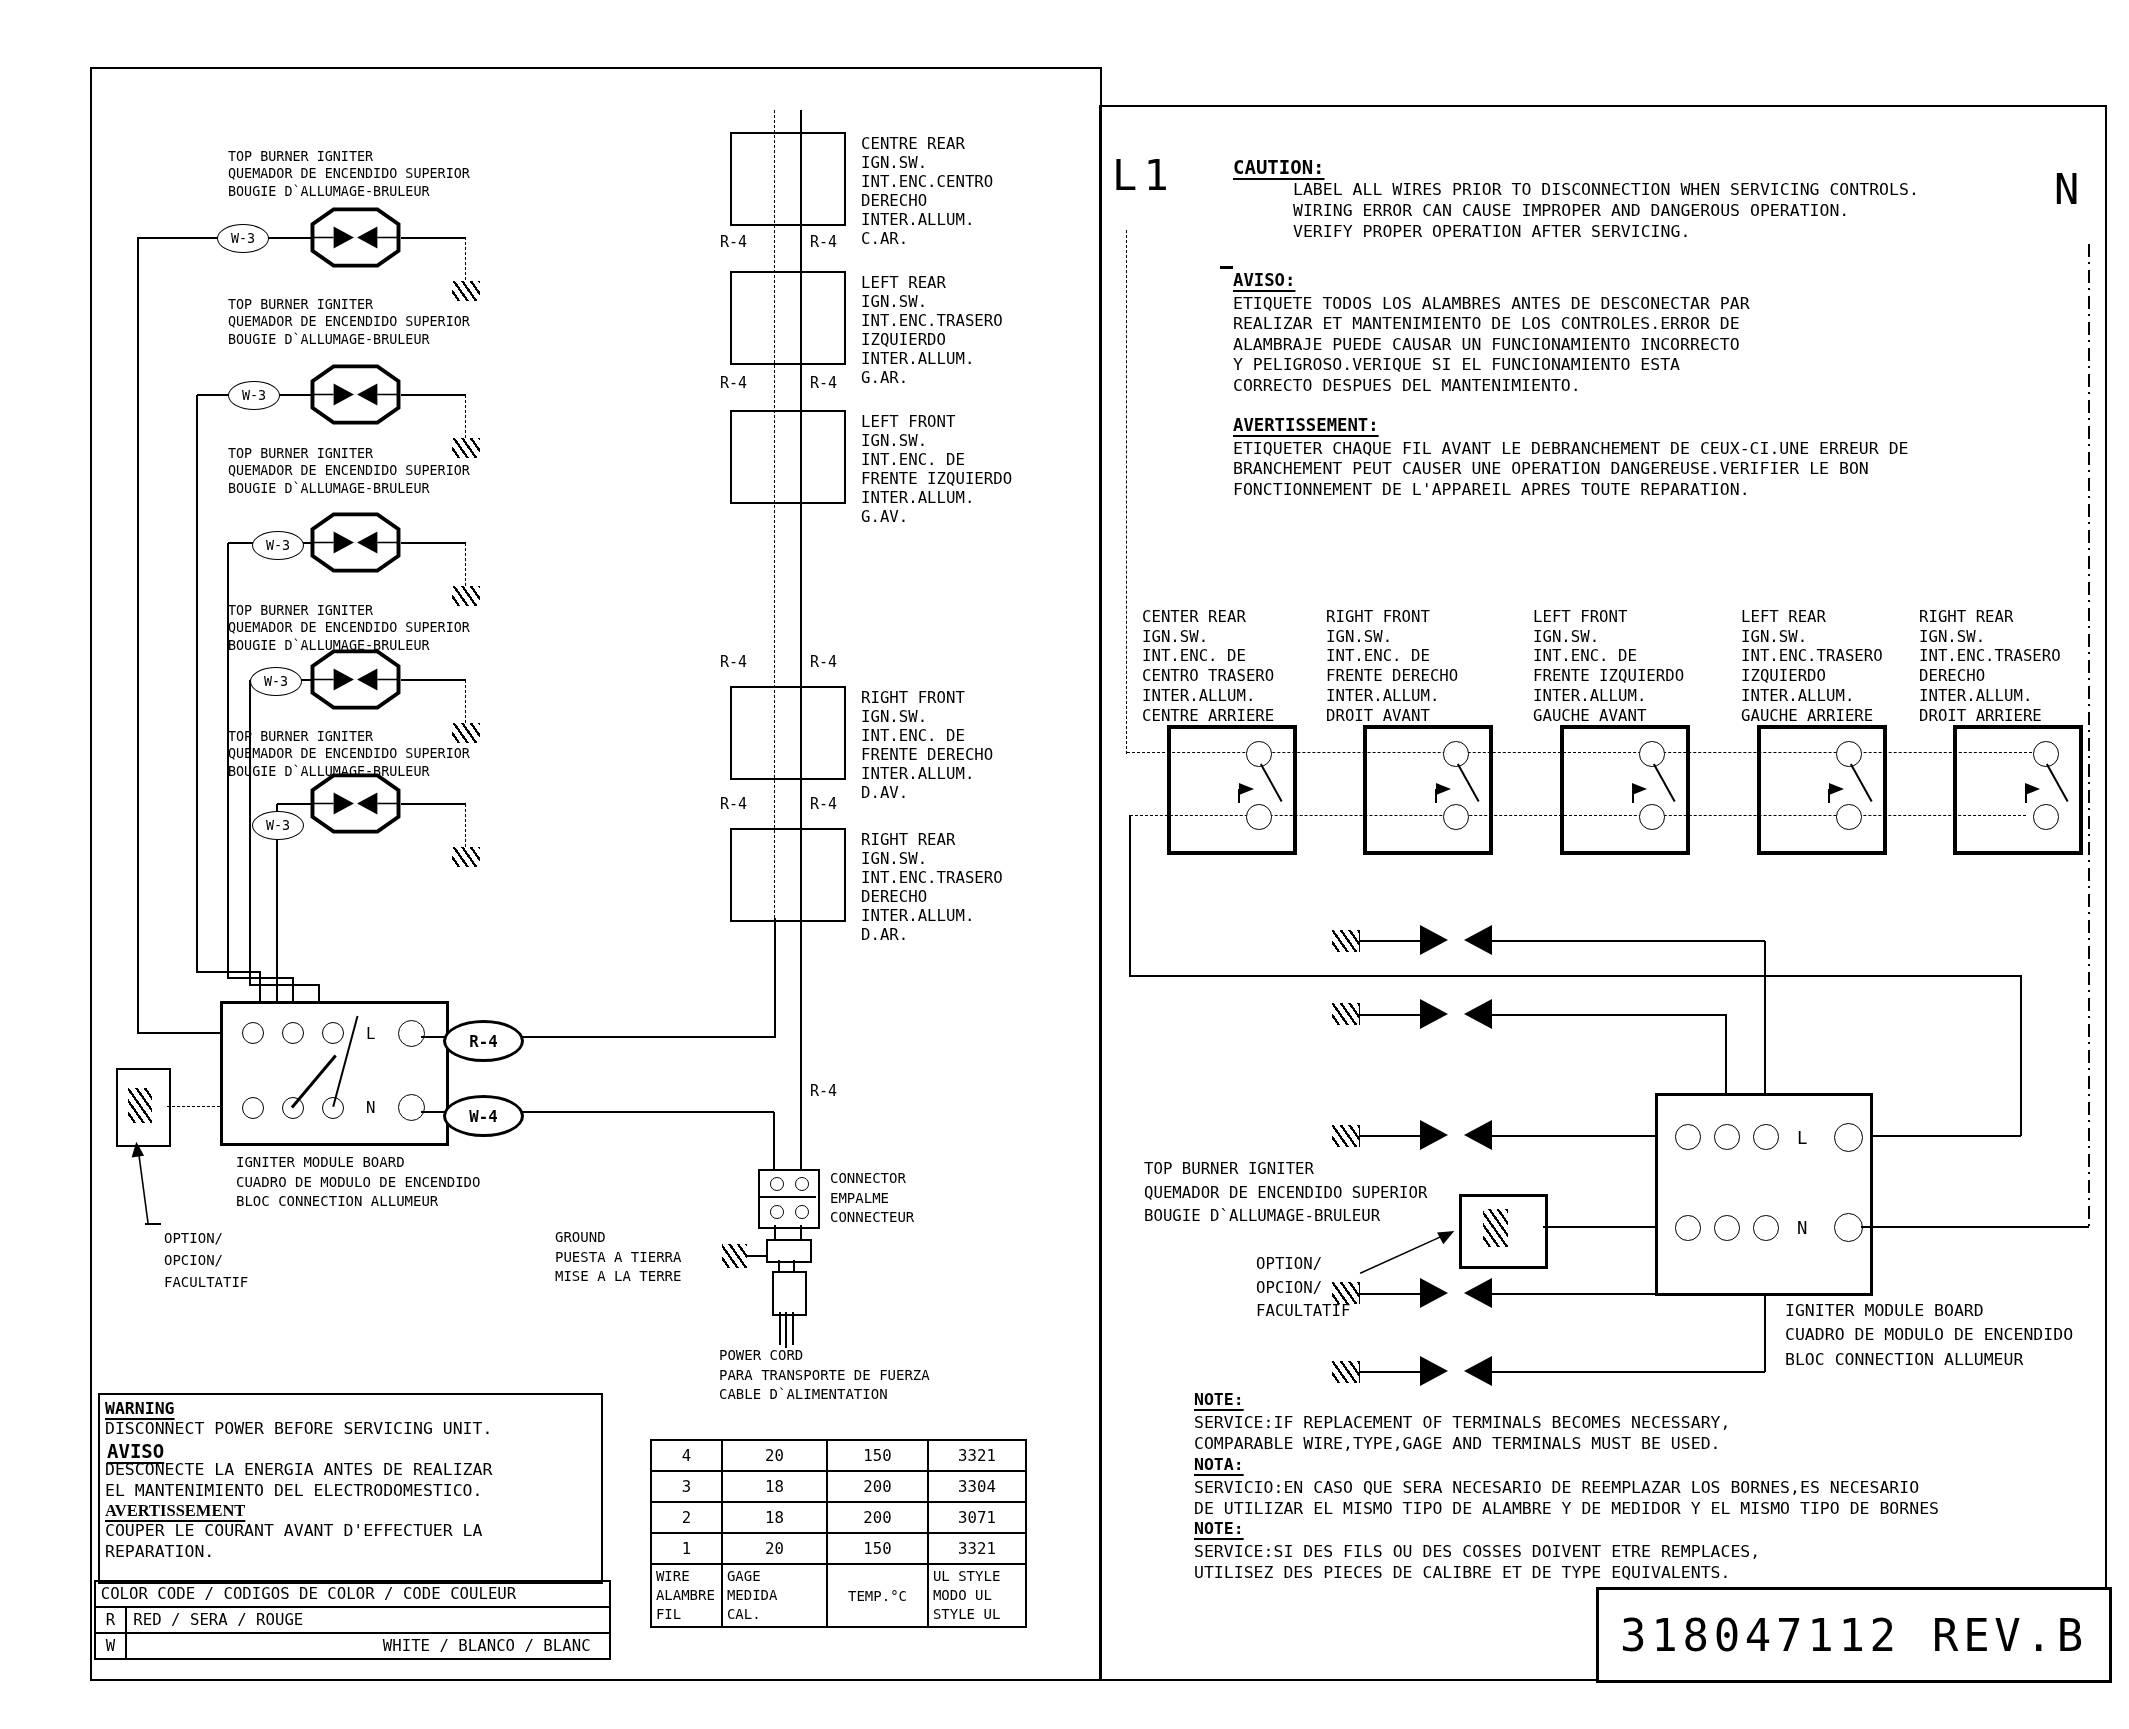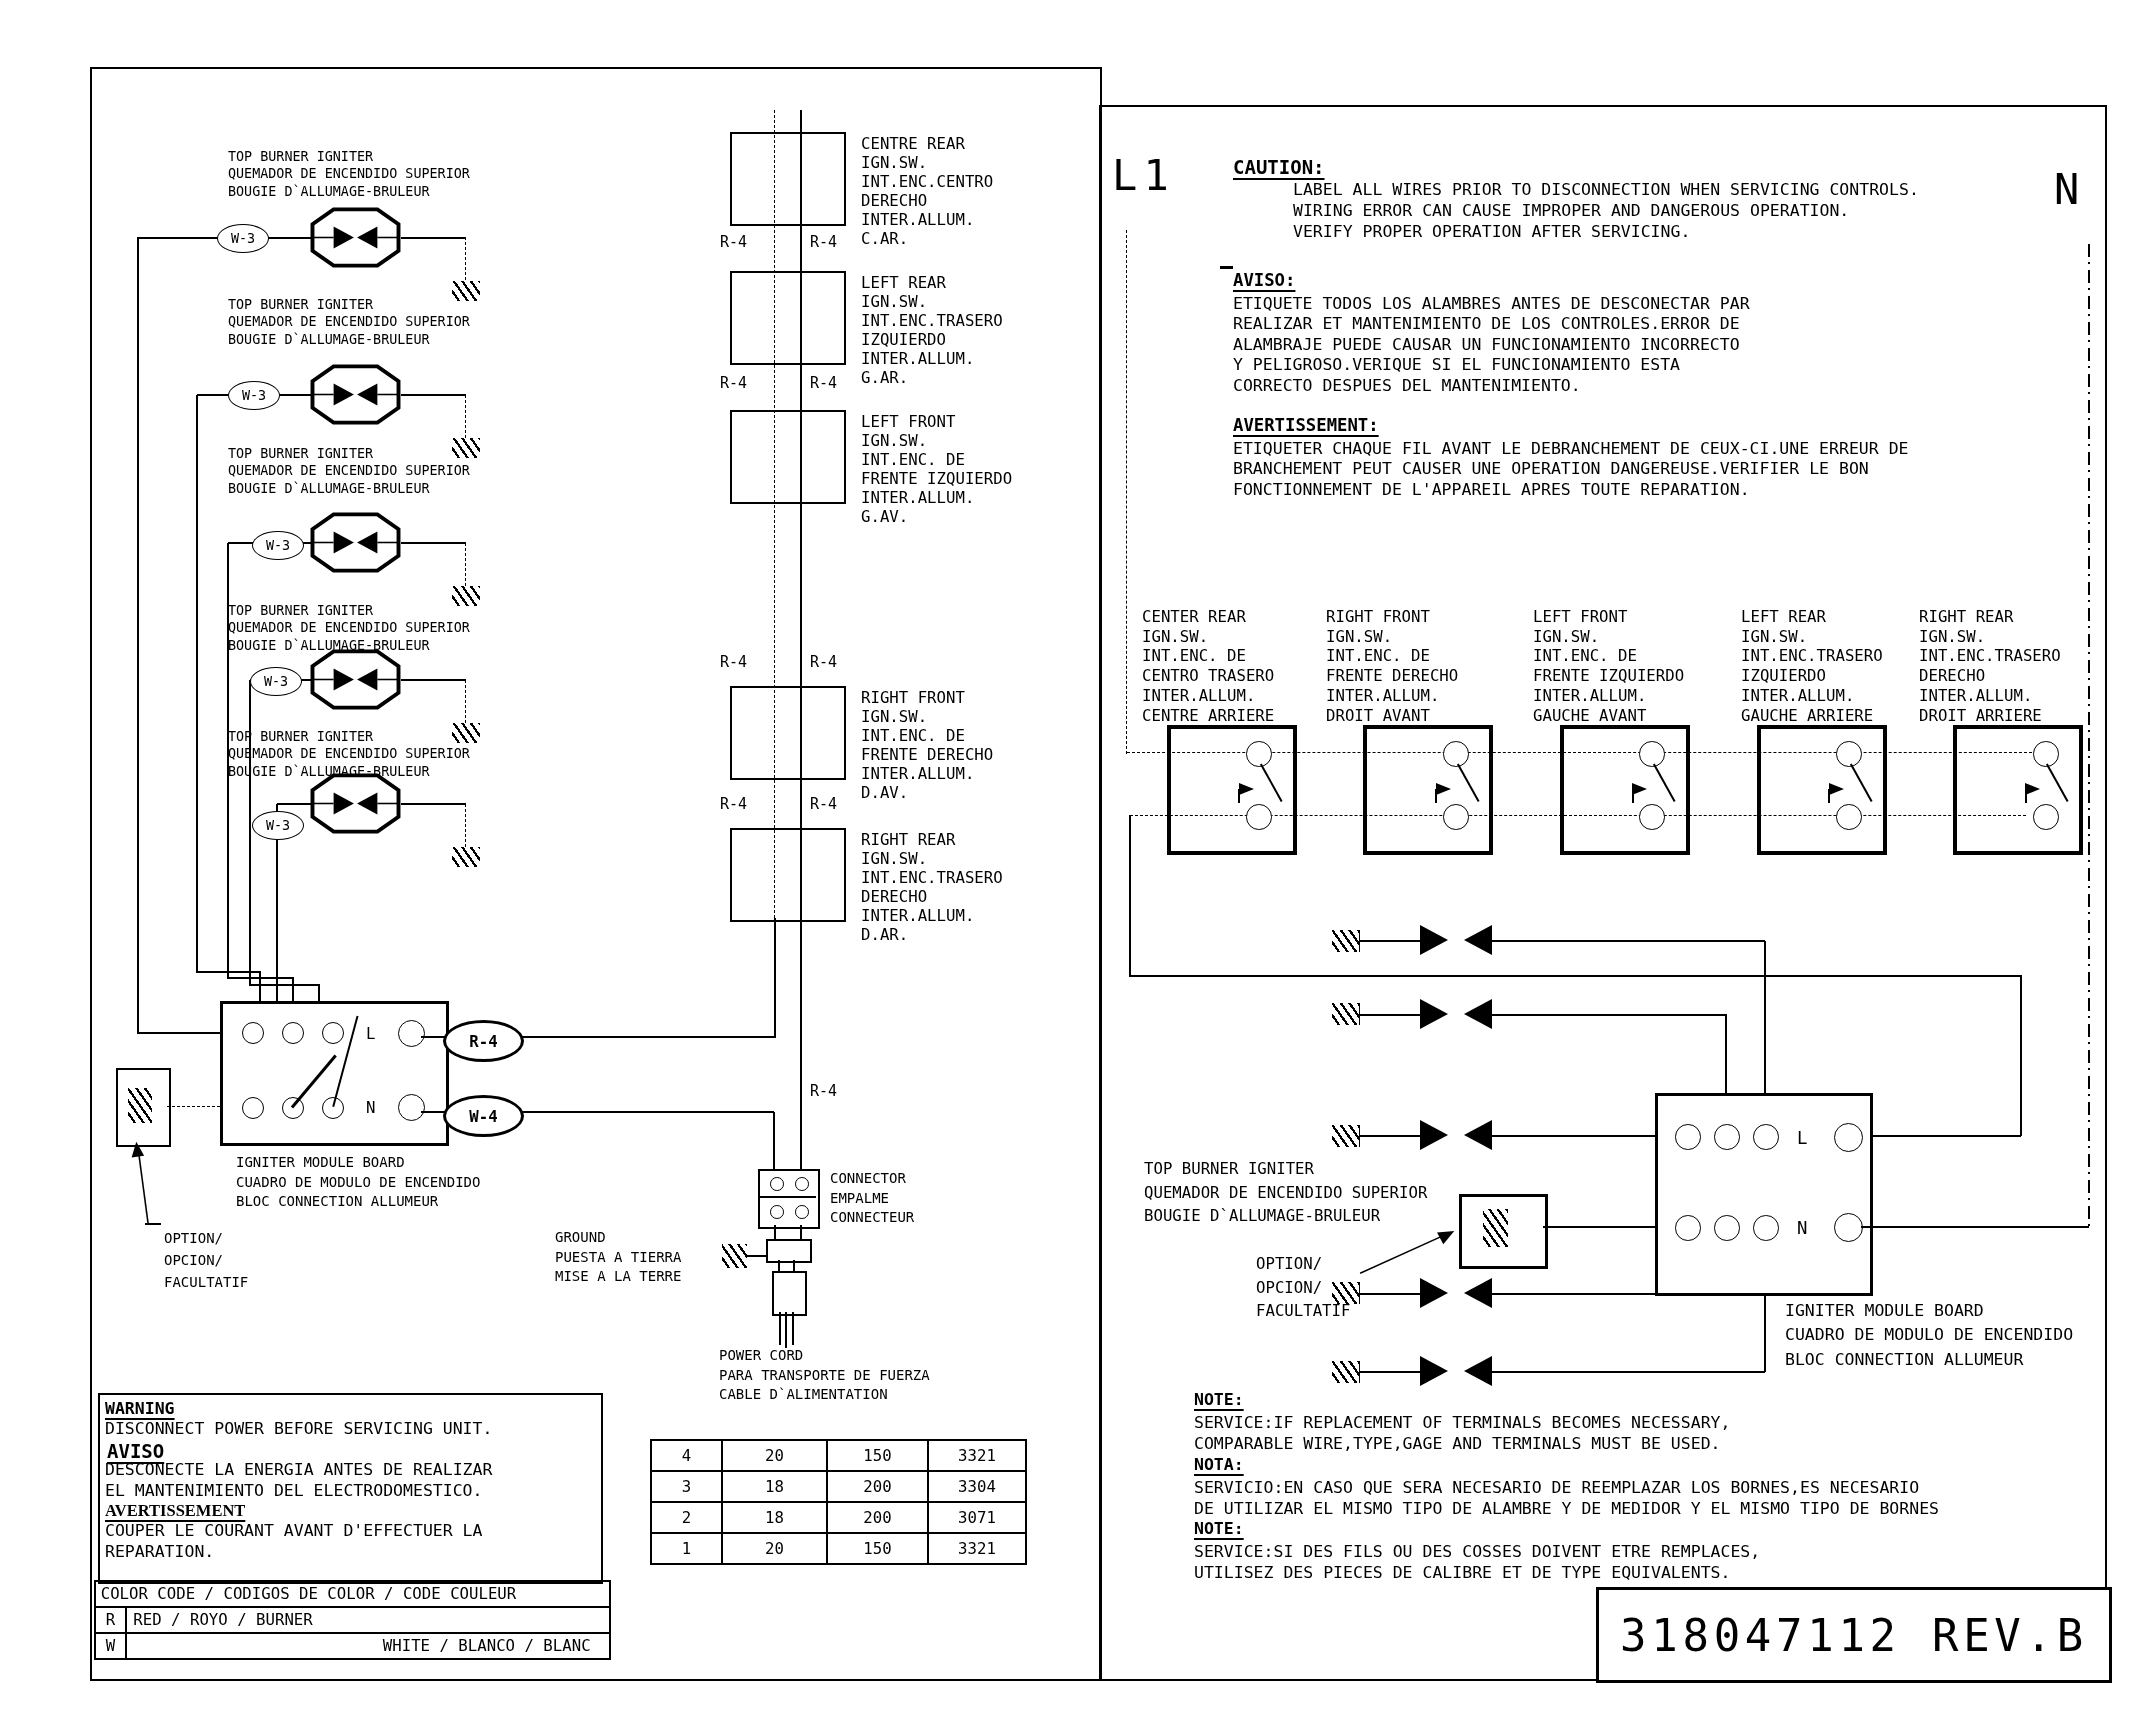--- a/index.html
+++ b/index.html
@@ -251,21 +251,21 @@
   <div class="t" style="left:105px;top:1521px;font-size:16.5px;">COUPER LE COURANT AVANT D'EFFECTUER LA</div>
   <div class="t" style="left:105px;top:1542px;font-size:16.5px;">REPARATION.</div>
 
   <table class="abs" style="left:94px;top:1580px;">
     <tbody>
         <tr>
           <th colspan="2" style="height:23.6px;font-size:15.7px;text-align:left;padding:0 4.7px;">COLOR CODE / CODIGOS DE COLOR / CODE COULEUR</th>
         </tr>
     <tr>
           <td style="width:27px;height:22px;font-size:15.7px;">R</td>
-          <td style="width:469px;font-size:15.7px;text-align:left;padding:0 6.3px;">RED / ROYO / BURNER</td>
+          <td style="width:469px;font-size:15.7px;text-align:left;padding:0 6.3px;">RED / SERA / ROUGE</td>
         </tr>
     <tr>
           <td style="height:22px;font-size:15.7px;">W</td>
           <td style="font-size:15.7px;text-align:right;padding:0 18px;">WHITE / BLANCO / BLANC</td>
         </tr>
   </tbody>
     </table>
 
   <table class="abs" style="left:650px;top:1439px;">
     <tbody>
@@ -285,20 +285,32 @@
           <td style="height:27px;font-size:15.7px;">2</td>
           <td style="font-size:15.7px;">18</td>
           <td style="font-size:15.7px;">200</td>
           <td style="font-size:15.7px;">3071</td>
         </tr>
     <tr>
           <td style="height:27px;font-size:15.7px;">1</td>
           <td style="font-size:15.7px;">20</td>
           <td style="font-size:15.7px;">150</td>
           <td style="font-size:15.7px;">3321</td>
+        </tr>
+    <tr>
+          <td style="height:61px;font-size:14px;text-align:left;padding:0 3.9px;line-height:19px;">WIRE
+ALAMBRE
+FIL</td>
+          <td style="font-size:14px;text-align:left;padding:0 3.9px;line-height:19px;">GAGE
+MEDIDA
+CAL.</td>
+          <td style="font-size:14px;">TEMP.°C</td>
+          <td style="font-size:14px;text-align:left;padding:0 3.9px;line-height:19px;">UL STYLE
+MODO UL
+STYLE UL</td>
         </tr>
   </tbody>
     </table>
 
   <div class="t" style="left:1112px;top:151px;font-size:42px;letter-spacing:6.3px;">L1</div>
   <div class="t" style="left:2054px;top:165px;font-size:42px;">N</div>
 
   <div class="t u" style="left:1233px;top:156px;font-size:19px;">CAUTION:</div>
   <div class="t" style="left:1293px;top:179px;font-size:16.5px;line-height:21px;">LABEL ALL WIRES PRIOR TO DISCONNECTION WHEN SERVICING CONTROLS.
 WIRING ERROR CAN CAUSE IMPROPER AND DANGEROUS OPERATION.

